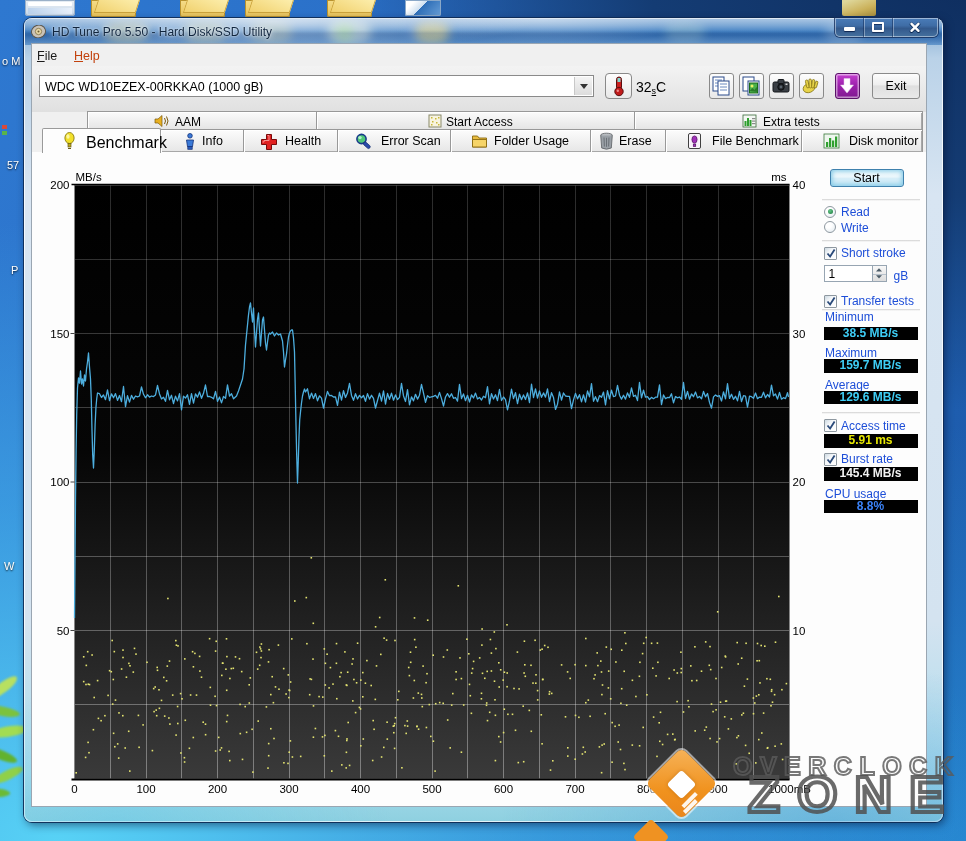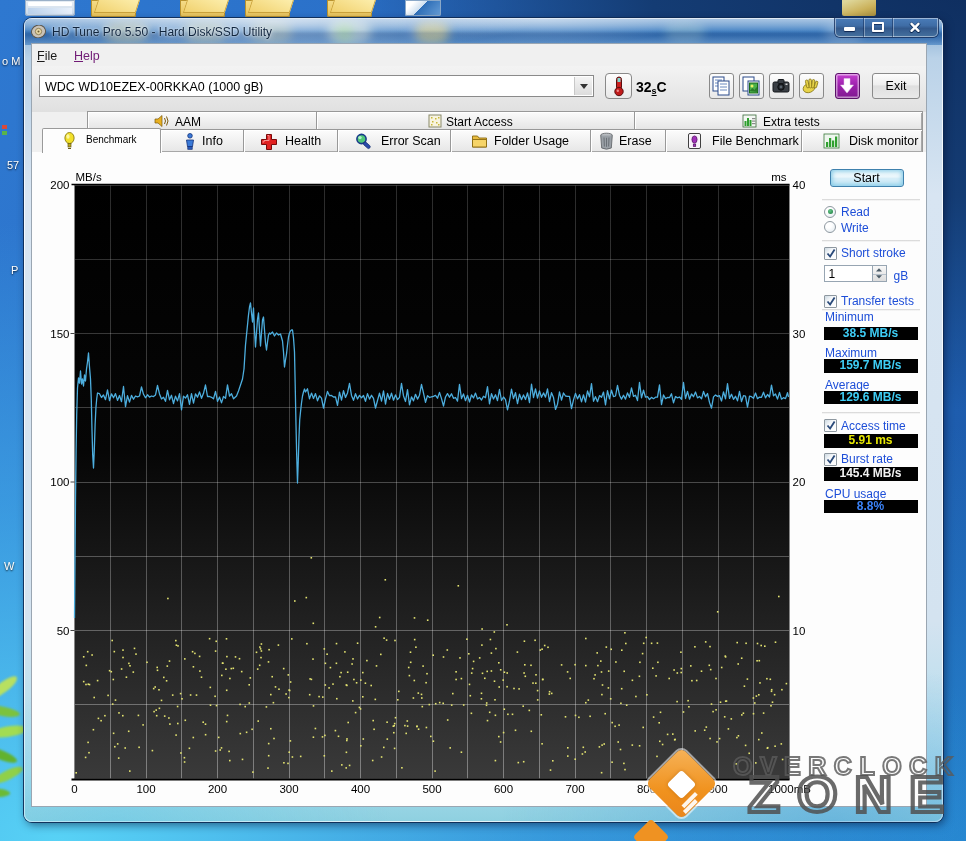--- a/index.html
+++ b/index.html
@@ -131,36 +131,36 @@
         <circle cx="8" cy="7" r="1.1" fill="#6a5a30"></circle>
       </svg>
  <div id="ttext">HD Tune Pro 5.50 - Hard Disk/SSD Utility</div>
  <div class="abs" style="inset:0;border-radius:8px;background:radial-gradient(48% 26% at 88% 100%,rgba(60,150,215,.45),rgba(60,150,215,0) 75%),radial-gradient(40% 22% at 10% 100%,rgba(90,200,235,.4),rgba(90,200,235,0) 75%)"></div>
  <div id="client"></div>
 </div>
 
 <div id="ui">
  <div id="menubar"></div>
  <div class="t" style="left:37px;top:48.5px;font-size:12.5px;color:#1a1a1a"><u>F</u>ile</div>
- <div class="t" style="left:74px;top:48.5px;font-size:12.5px;color:#701a75"><u>H</u>elp</div>
+ <div class="t" style="left:74px;top:48.5px;font-size:12.5px;color:#c2410c"><u>H</u>elp</div>
  <div id="toolbar"></div>
  <div id="combo">
         <div class="tx">WDC WD10EZEX-00RKKA0 (1000 gB)</div>
         <div class="arr"></div>
       </div>
 
  <div class="toolbtn" style="left:604.5px;width:27px;border-radius:4px">
   <svg width="25" height="25" viewBox="0 0 25 25">
           <rect x="10.5" y="3" width="5" height="13" rx="2.5" fill="#cc1f1f" stroke="#5a0f0f" stroke-width="1"></rect>
           <rect x="11.5" y="4" width="3" height="4" fill="#7fd8d0"></rect>
           <circle cx="13" cy="17.5" r="4.2" fill="#c01a1a" stroke="#5a0f0f"></circle>
           <circle cx="11.8" cy="16.8" r="1.2" fill="#f08a8a"></circle>
         </svg>
  </div>
- <div class="t" style="left:636px;top:79px;font-size:14px;font-weight:bold;color:#000">32<span style="font-size:9px;text-decoration:underline;vertical-align:-2px">s</span>C</div>
+ <div class="t" style="left:636px;top:79px;font-size:14px;font-weight:normal;color:#000">32<span style="font-size:9px;text-decoration:underline;vertical-align:-2px">s</span>C</div>
 
  <div class="toolbtn" style="left:708.5px">
   <svg width="22" height="24" viewBox="0 0 22 24">
           <rect x="3" y="3" width="11" height="14" fill="#fff" stroke="#2a4a8a"></rect>
           <line x1="5" y1="6" x2="12" y2="6" stroke="#6a8ac0"></line>
           <line x1="5" y1="9" x2="12" y2="9" stroke="#6a8ac0"></line>
           <line x1="5" y1="12" x2="12" y2="12" stroke="#6a8ac0"></line>
           <rect x="8" y="7" width="11" height="14" fill="#fff" stroke="#2a4a8a"></rect>
           <line x1="10" y1="10" x2="17" y2="10" stroke="#6a8ac0"></line>
           <line x1="10" y1="13" x2="17" y2="13" stroke="#6a8ac0"></line>
@@ -248,21 +248,21 @@
  <div class="tab2" style="left:802px;width:120px"></div>
  <div id="page"></div>
  <div id="atab"></div>
 
  <svg class="abs" style="left:63px;top:132px;z-index:4" width="13" height="18" viewBox="0 0 13 18">
         <ellipse cx="6.5" cy="6" rx="4.6" ry="5.5" fill="#f2e02a" stroke="#8a7a10" stroke-width="0.9"></ellipse>
         <ellipse cx="5" cy="4.5" rx="1.6" ry="2.2" fill="#fcf6a0"></ellipse>
         <rect x="5" y="11.5" width="3" height="3.5" fill="#b8a820" stroke="#6a5a10" stroke-width="0.7"></rect>
         <line x1="5" y1="16.5" x2="8" y2="16.5" stroke="#6a5a10"></line>
       </svg>
- <div class="t" style="left:86px;top:134px;font-size:10px;z-index:4">Benchmark</div>
+ <div class="t" style="left:86px;top:134px;font-size:16px;z-index:4">Benchmark</div>
  <svg class="abs" style="left:183px;top:133px" width="14" height="17" viewBox="0 0 14 17">
         <circle cx="7" cy="2.8" r="2.3" fill="#3a7ad8" stroke="#12307a" stroke-width="0.8"></circle>
         <path d="M3.5 7 h7 l-1 6.5 h-5z" fill="#3a7ad8" stroke="#12307a" stroke-width="0.8"></path>
         <rect x="4.8" y="13.5" width="4.4" height="2.8" fill="#2a5ab8" stroke="#12307a" stroke-width="0.7"></rect>
       </svg>
  <div class="t" style="left:202px;top:134px;font-size:12.5px">Info</div>
  <svg class="abs" style="left:260px;top:133px" width="18" height="17" viewBox="0 0 18 17">
         <path d="M6.5 1.5 h5 v5 h5 v5 h-5 v5 h-5 v-5 h-5 v-5 h5 z" fill="#e02020" stroke="#7a0a0a" stroke-width="1"></path>
         <path d="M7.5 2.5 h1.5 v5 h-5 v1.5 h-1.5" fill="none" stroke="#f89090" stroke-width="1"></path>
       </svg>

